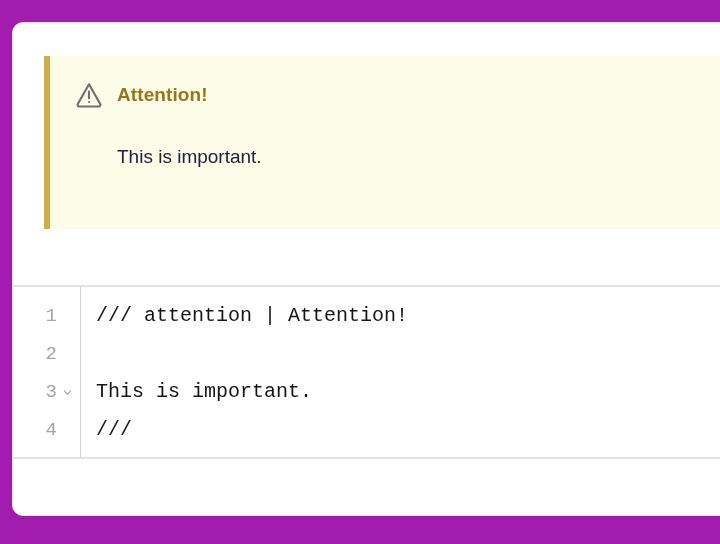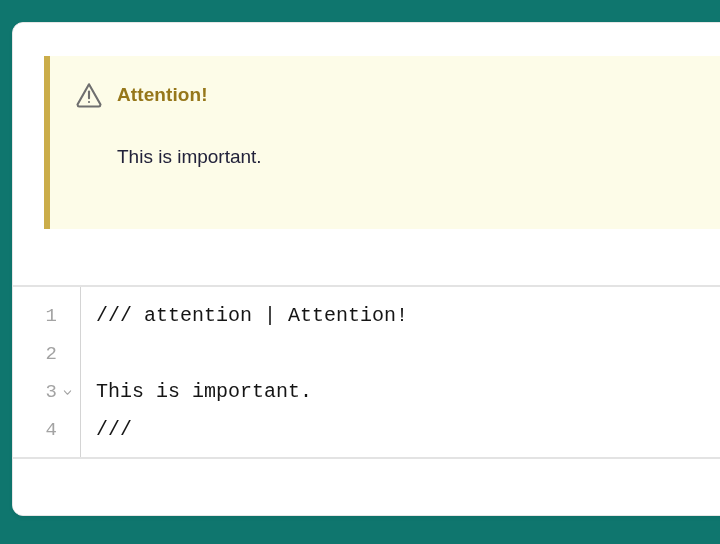--- a/index.html
+++ b/index.html
@@ -9,21 +9,21 @@
     height: 544px;
     overflow: hidden;
     background: #ffffff;
     font-family: "Liberation Sans", sans-serif;
   }
 
   #root {
     position: relative;
     width: 720px;
     height: 544px;
-    background: #0f766e;
+    background: #a21caf;
   }
 
   
   .demo-card {
     position: absolute;
     left: 12px;
     top: 22px;
     width: 760px;           
     height: 494px;
     box-sizing: border-box;

